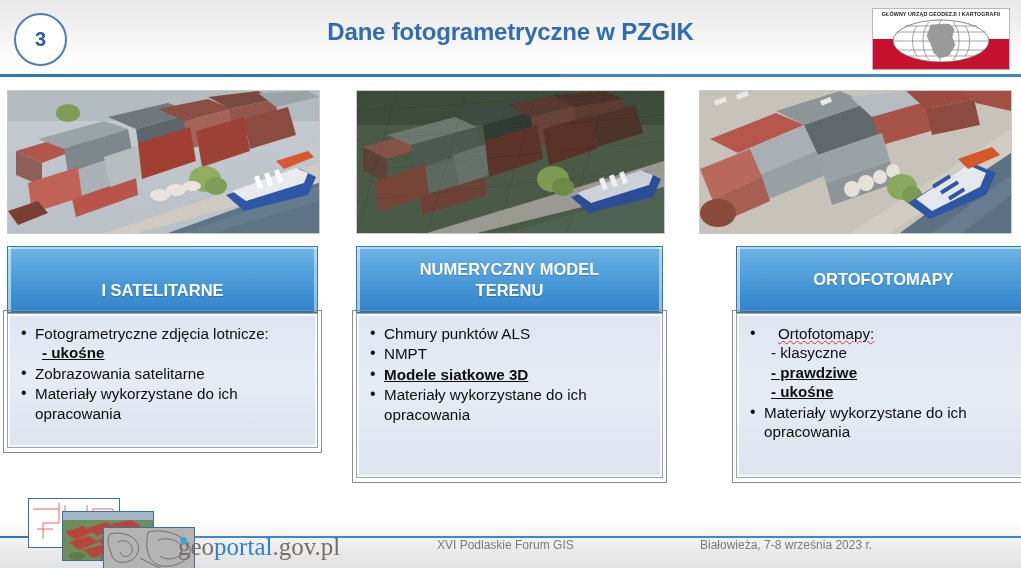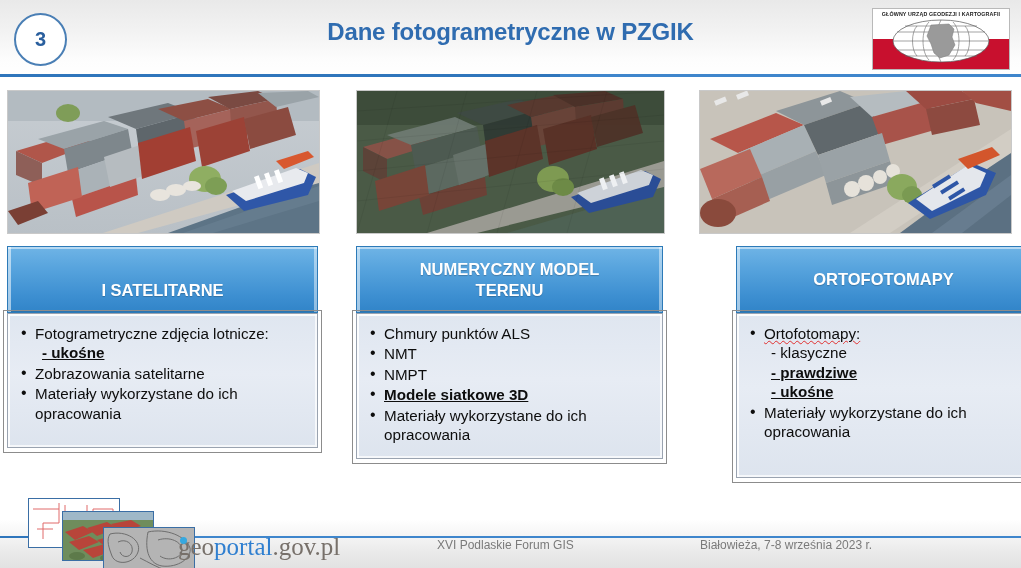--- a/index.html
+++ b/index.html
@@ -87,21 +87,21 @@
   }
   .card-body{
     position:relative;
     background:linear-gradient(to bottom,#dfe6f0 0%,#e7ecf4 45%,#dde4ee 100%);
     border:1px solid #9aa3b0;
     box-shadow:inset 2px 2px 0 rgba(255,255,255,.85), inset -2px -2px 0 rgba(255,255,255,.7);
     padding:10px 10px 12px 12px;
     box-sizing:border-box;
   }
   .card.c1 .card-body{height:135px;}
-  .card.c2 .card-body{height:146px;}
+  .card.c2 .card-body{height:165px;}
   .card.c3 .card-body{height:165px;}
 
   .card-outline{
     position:absolute;left:-5px;top:-4px;right:-5px;bottom:-6px;
     border:1px solid #8c8c8c;pointer-events:none;
   }
 
   ul.bullets{margin:0;padding:0;list-style:none;}
   ul.bullets > li{
     position:relative;padding-left:15px;margin-bottom:1px;
@@ -114,20 +114,21 @@
   .sub{
     display:block;padding-left:7px;font-size:15.2px;line-height:1.28;color:#0d0d0d;
   }
   .sub.b{font-weight:bold;text-decoration:underline;}
   .bold-u{font-weight:bold;text-decoration:underline;}
   .spell{
     text-decoration:underline;
     text-decoration-style:wavy;
     text-decoration-color:#e03030;
     text-decoration-thickness:1px;
+    margin-left:14px;
   }
 
   
   .footer-bg{
     position:absolute;left:0;top:487px;width:1021px;height:81px;
     background:linear-gradient(to bottom,#ffffff 0%,#ffffff 40%,#f4f4f4 62%,#eaeaea 80%,#e2e2e2 100%);
   }
   .footer-rule{
     position:absolute;left:0;top:536px;width:1021px;height:2px;background:#2f76bc;
   }
@@ -361,23 +362,20 @@
         <span>TERENU</span>
       </div>
     </div>
     <div class="card-body">
       <div class="card-outline"></div>
       <ul class="bullets">
         <li>
           <span>Chmury punktów ALS</span>
         </li>
         <li>
-          <span>NMT</span>
-        </li>
-        <li>
           <span>NMPT</span>
         </li>
         <li>
           <span class="bold-u">Modele siatkowe 3D</span>
         </li>
         <li>
           <span>Materiały wykorzystane do ich opracowania</span>
         </li>
       </ul>
     </div>

